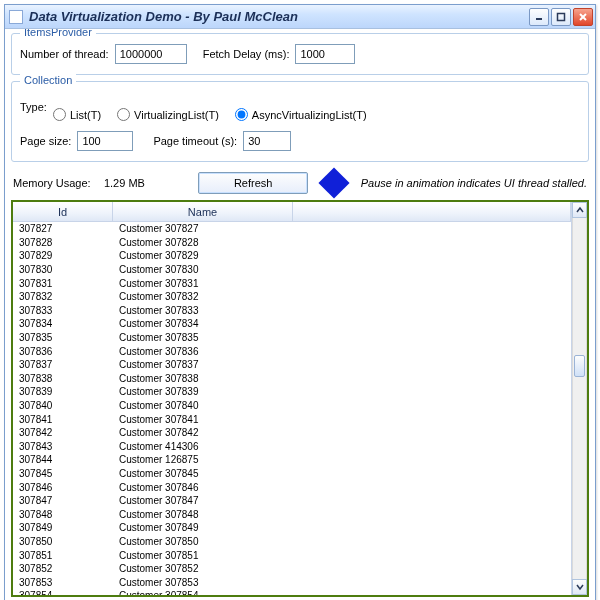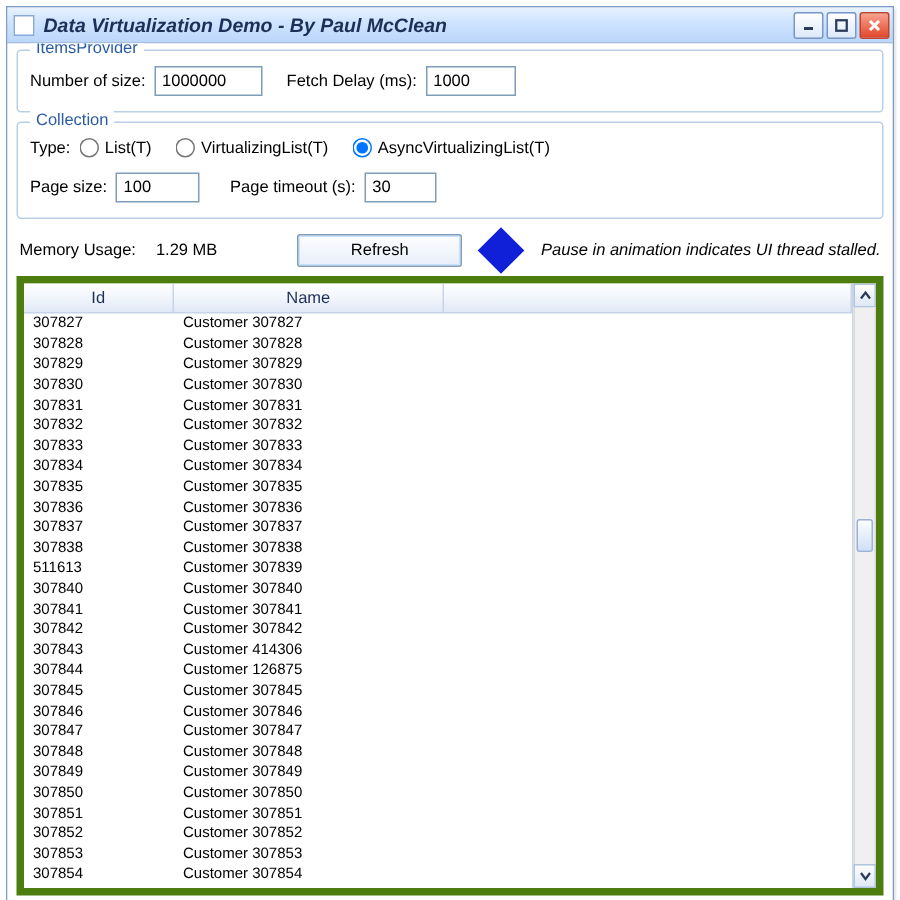--- a/index.html
+++ b/index.html
@@ -74,21 +74,21 @@
   .row + .row { margin-top:10px; }
   label.fld { color:#000; }
   input.txt {
     height:20px; border:1px solid #7f9db9; background:#fff;
     padding:2px 4px; font: inherit;
   }
   .w-num { width:72px; }
   .w-delay { width:60px; }
   .w-pgsz { width:56px; }
   .w-pgto { width:48px; }
-  .radio { display:inline-flex; align-items:center; gap:4px; margin-right:10px; }
+  .radio { display:inline-flex; align-items:center; gap:4px; margin-right:10px;margin-top:16px; }
   .radio input { margin:0; }
   .statusrow {
     display:flex; align-items:center; gap:10px;
     padding:4px 2px 6px 2px;
     justify-content:space-between;
   }
   .refresh-btn {
     width:110px; height:22px;
     border:1px solid #7f9db9;
     background: linear-gradient(to bottom,#fdfdfd,#e7eefb);
@@ -99,21 +99,21 @@
   }
   .diamond {
     width:22px; height:22px;
     background:#1020d8;
     transform:rotate(45deg);
     margin:0 2px;
   }
   .hint { font-style:italic; color:#000; }
   .grid-wrap {
     flex:1;
-    border:5px solid #4d7c0f;
+    border:2px solid #4d7c0f;
     display:flex;
     overflow:hidden;
     justify-content:flex-end;
   }
   .grid-body {
     flex:1; overflow:hidden; background:#fff;
   }
   .grid-header {
     display:flex; height:20px;
     background: linear-gradient(to bottom,#ffffff,#eef3fb 60%,#dfe8f6);
@@ -177,21 +177,21 @@
           </svg>
       </div>
     </div>
   </div>
 
   <div class="client">
 
     <div class="groupbox">
       <div class="legend">ItemsProvider</div>
       <div class="row">
-        <label class="fld">Number of size:</label>
+        <label class="fld">Number of thread:</label>
         <input class="txt w-num" value="1000000" style="">
         <label class="fld" style="margin-left:10px">Fetch Delay (ms):</label>
         <input class="txt w-delay" value="1000" style="">
       </div>
     </div>
 
     <div class="groupbox">
       <div class="legend">Collection</div>
       <div class="row">
         <label class="fld">Type:</label>
@@ -280,21 +280,21 @@
             </div>
             <div class="gr">
               <div class="cid">307837</div>
               <div class="cname">Customer 307837</div>
             </div>
             <div class="gr">
               <div class="cid">307838</div>
               <div class="cname">Customer 307838</div>
             </div>
             <div class="gr">
-              <div class="cid">511613</div>
+              <div class="cid">307839</div>
               <div class="cname">Customer 307839</div>
             </div>
             <div class="gr">
               <div class="cid">307840</div>
               <div class="cname">Customer 307840</div>
             </div>
             <div class="gr">
               <div class="cid">307841</div>
               <div class="cname">Customer 307841</div>
             </div>

